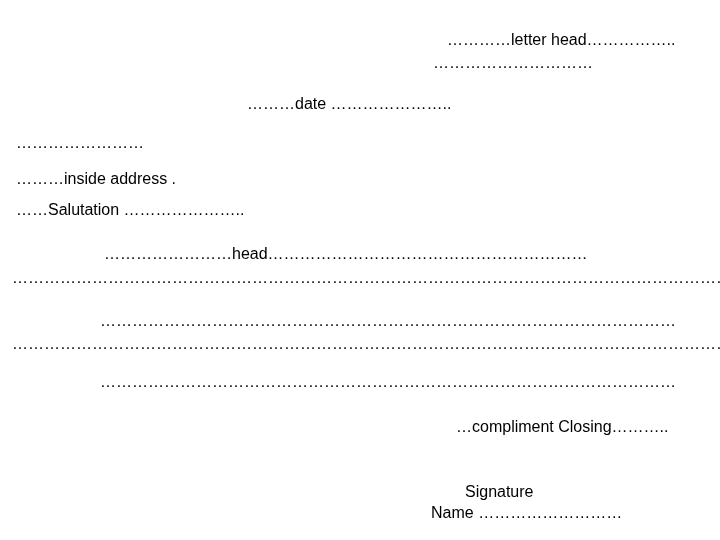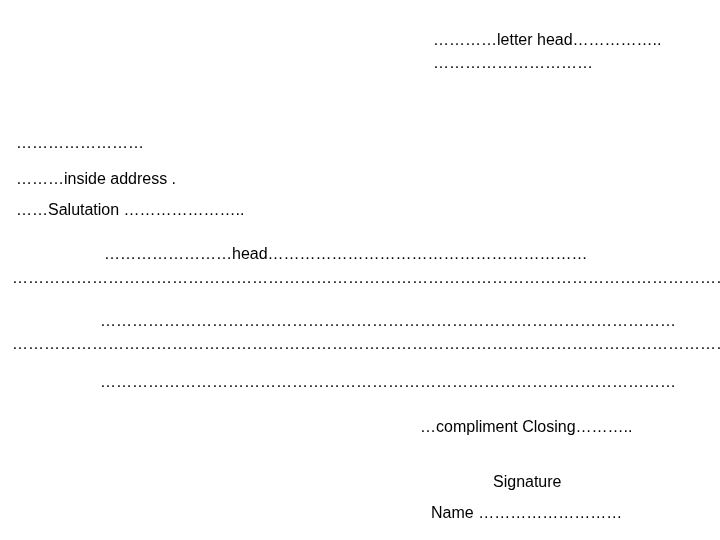--- a/index.html
+++ b/index.html
@@ -23,54 +23,55 @@
   }
   .line {
     position: absolute;
     font-size: 16px;
     line-height: 19px;
     white-space: pre;
     color: #000000;
     letter-spacing: 0px;
   }
   
-  .letterhead-1 { left: 433px; top: 30px; text-align: center; }
+  .letterhead-1 { left: 447px; top: 30px; text-align: center; }
   .letterhead-2 { left: 433px; top: 53px; }
 
   
   .date-line { left: 247px; top: 94px; }
 
   
   .addr-dots  { left: 16px;  top: 133px; }
   .addr-line  { left: 16px;  top: 157px; margin-top: 12px; }
 
   
   .salutation-line { left: 16px; top: 200px; text-align: center; }
 
   
   .body-1 { left: 104px; top: 244px; }
   .body-2 { left: 12px;  top: 268px; }
   .body-3 { left: 100px; top: 311px; }
   .body-4 { left: 12px;  top: 334px; }
   .body-5 { left: 100px; top: 372px; }
 
   
-  .closing-line   { left: 420px; top: 417px; }
-  .signature-line { left: 465px; top: 472px; margin-left: 28px; }
+  .closing-line   { left: 456px; top: 417px; }
+  .signature-line { left: 465px; top: 482px; }
   .name-line      { left: 431px; top: 503px; }
 </style>
 </head>
 <body>
 
 <div id="slide">
 
   <div class="line letterhead-1">…………letter head……………..</div>
 
   <div class="line letterhead-2">…………………………</div>
 
+  <div class="line date-line">………date …………………..</div>
 
   <div class="line addr-dots">……………………</div>
 
   <div class="line addr-line">………inside address .</div>
 
   <div class="line salutation-line">……Salutation …………………..</div>
 
   <div class="line body-1">……………………head……………………………………………………</div>
 
   <div class="line body-2">………………………………………………………………………………………………………………………………………</div>

